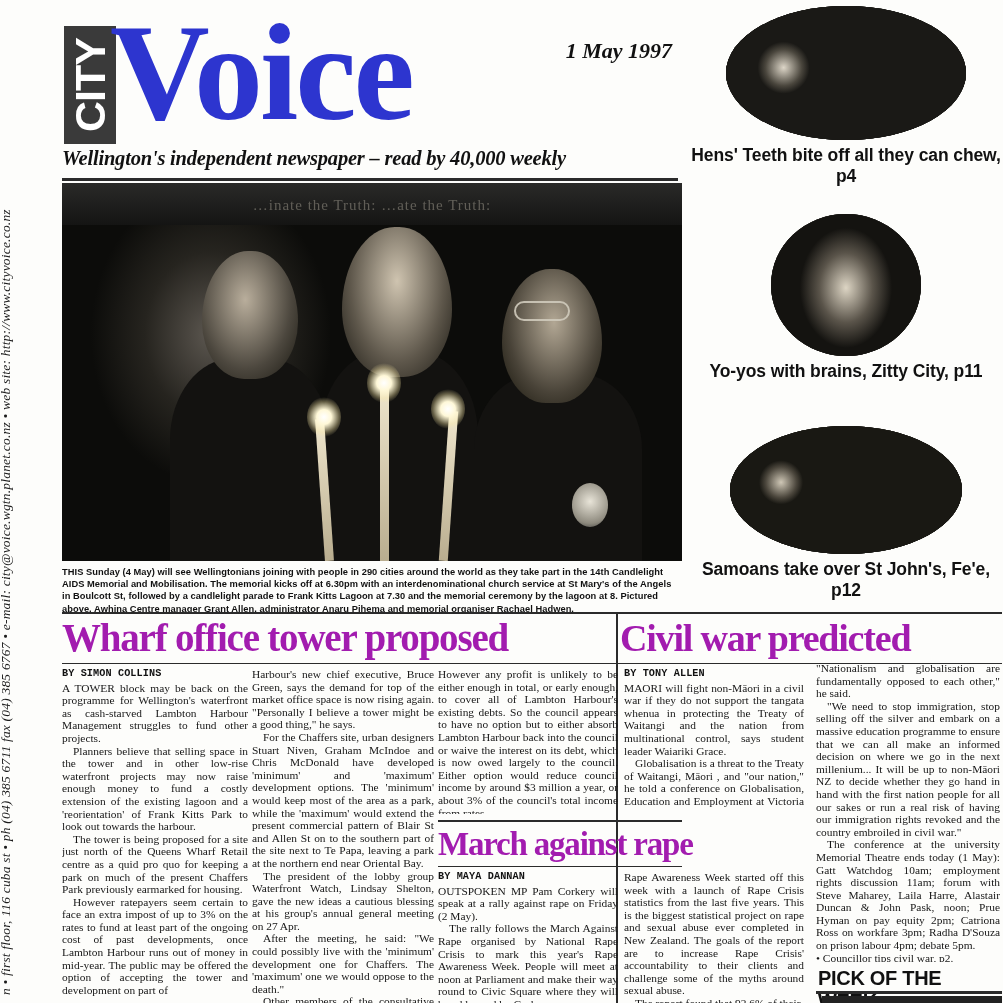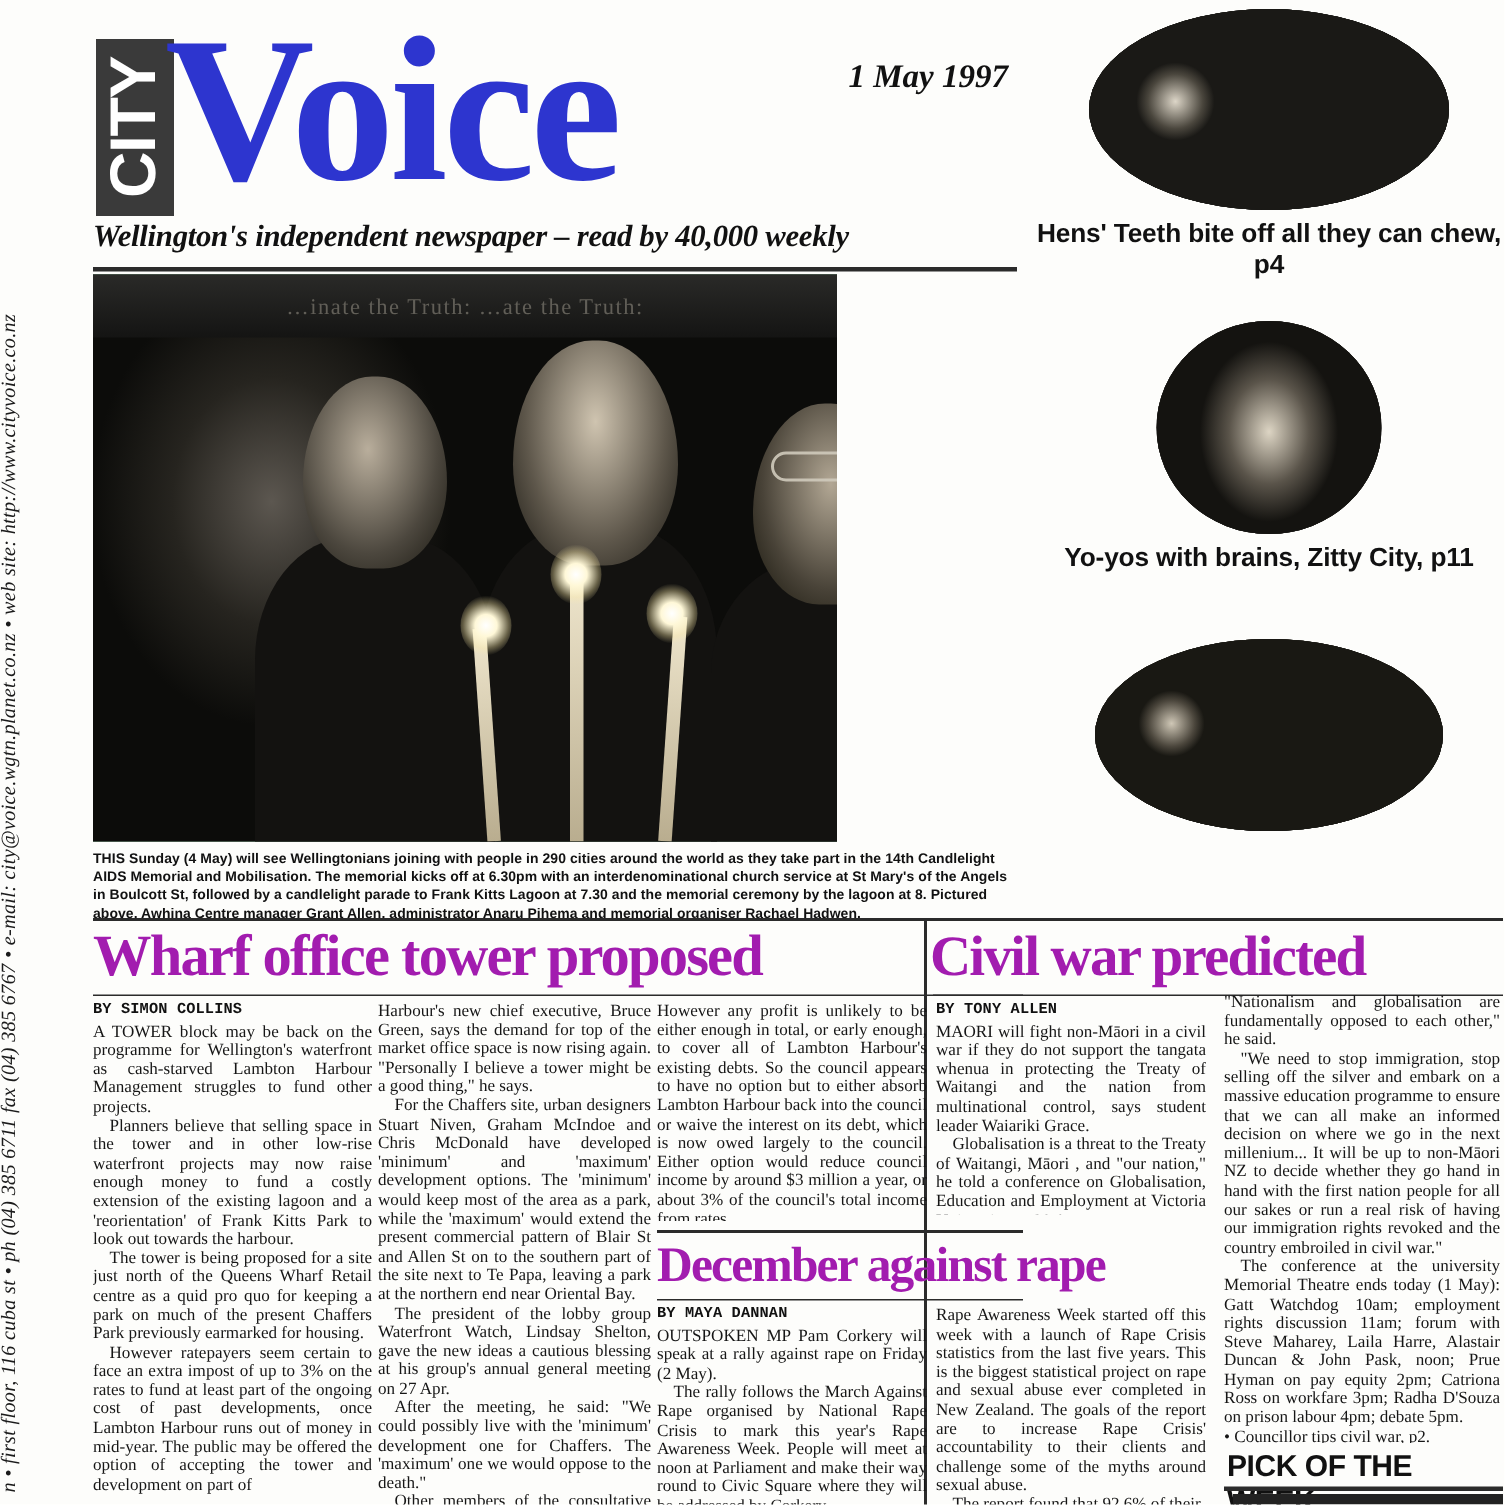--- a/index.html
+++ b/index.html
@@ -64,21 +64,21 @@
     font-family:"Liberation Serif",serif;
     font-style:italic;font-weight:bold;
     font-size:20.5px;color:#111;letter-spacing:-0.2px;
   }
   .mast-rule{
     position:absolute;left:4px;top:170px;width:616px;height:3px;background:#2b2b2b;
   }
 
   
   .lead-photo{
-    position:absolute;left:62px;top:183px;width:496px;height:378px;
+    position:absolute;left:62px;top:183px;width:620px;height:378px;
     background:#86efac;overflow:hidden;
   }
   .lp-banner{
     position:absolute;left:0;top:0;width:100%;height:42px;
     background:linear-gradient(180deg,#2a2a28,#141413);
   }
   .lp-bannertext{
     position:absolute;top:14px;width:100%;text-align:center;
     font-family:"Liberation Serif",serif;font-size:15px;
     color:#6d6a62;letter-spacing:1px;opacity:.85;
@@ -248,20 +248,21 @@
       <div class="oval" style="width:150px;height:142px;">
         <div class="ph ph2"></div>
       </div>
       <div class="teaser-cap">Yo-yos with brains, Zitty City, p11</div>
     </div>
 
     <div class="teaser" style="top:420px;">
       <div class="oval" style="width:232px;height:128px;">
         <div class="ph ph3"></div>
       </div>
+      <div class="teaser-cap">Samoans take over St John's, Fe'e, p12</div>
     </div>
   </div>
 
   <div class="rule" style="left:62px;top:612px;width:620px;height:2px;"></div>
   <div class="rule" style="left:620px;top:612px;width:382px;height:2px;"></div>
   <div class="rule" style="left:616px;top:612px;width:1.5px;height:392px;"></div>
   <div class="rule" style="left:62px;top:663px;width:620px;height:1px;"></div>
   <div class="rule" style="left:622px;top:663px;width:380px;height:1px;"></div>
   <div class="rule" style="left:438px;top:820px;width:244px;height:1.5px;"></div>
   <div class="rule" style="left:438px;top:866px;width:244px;height:1px;"></div>
@@ -282,21 +283,21 @@
     <p>The president of the lobby group Waterfront Watch, Lindsay Shelton, gave the new ideas a cautious blessing at his group's annual general meeting on 27 Apr.</p>
     <p>After the meeting, he said: "We could possibly live with the 'minimum' development one for Chaffers. The 'maximum' one we would oppose to the death."</p>
     <p>Other members of the consultative committee, set up last year to provide</p>
   </div>
 
   <div class="col" style="left:438px;top:668px;width:180px;height:146px;">
     <p class="lead">However any profit is unlikely to be either enough in total, or early enough, to cover all of Lambton Harbour's existing debts. So the council appears to have no option but to either absorb Lambton Harbour back into the council or waive the interest on its debt, which is now owed largely to the council. Either option would reduce council income by around $3 million a year, or about 3% of the council's total income from rates.</p>
 
   </div>
 
-  <div class="hl" style="position:absolute;left:438px;top:826px;font-size:33px;line-height:36px;">December against rape</div>
+  <div class="hl" style="position:absolute;left:438px;top:826px;font-size:33px;line-height:36px;">March against rape</div>
 
   <div class="col" style="left:438px;top:871px;width:180px;height:133px;">
     <div class="byline">BY MAYA DANNAN</div>
     <p class="lead">OUTSPOKEN MP Pam Corkery will speak at a rally against rape on Friday (2 May).</p>
     <p>The rally follows the March Against Rape organised by National Rape Crisis to mark this year's Rape Awareness Week. People will meet at noon at Parliament and make their way round to Civic Square where they will be addressed by Corkery</p>
   </div>
 
   <div class="col" style="left:624px;top:871px;width:180px;height:133px;">
     <p class="lead">Rape Awareness Week started off this week with a launch of Rape Crisis statistics from the last five years. This is the biggest statistical project on rape and sexual abuse ever completed in New Zealand. The goals of the report are to increase Rape Crisis' accountability to their clients and challenge some of the myths around sexual abuse.</p>
     <p>The report found that 92.6% of their</p>

